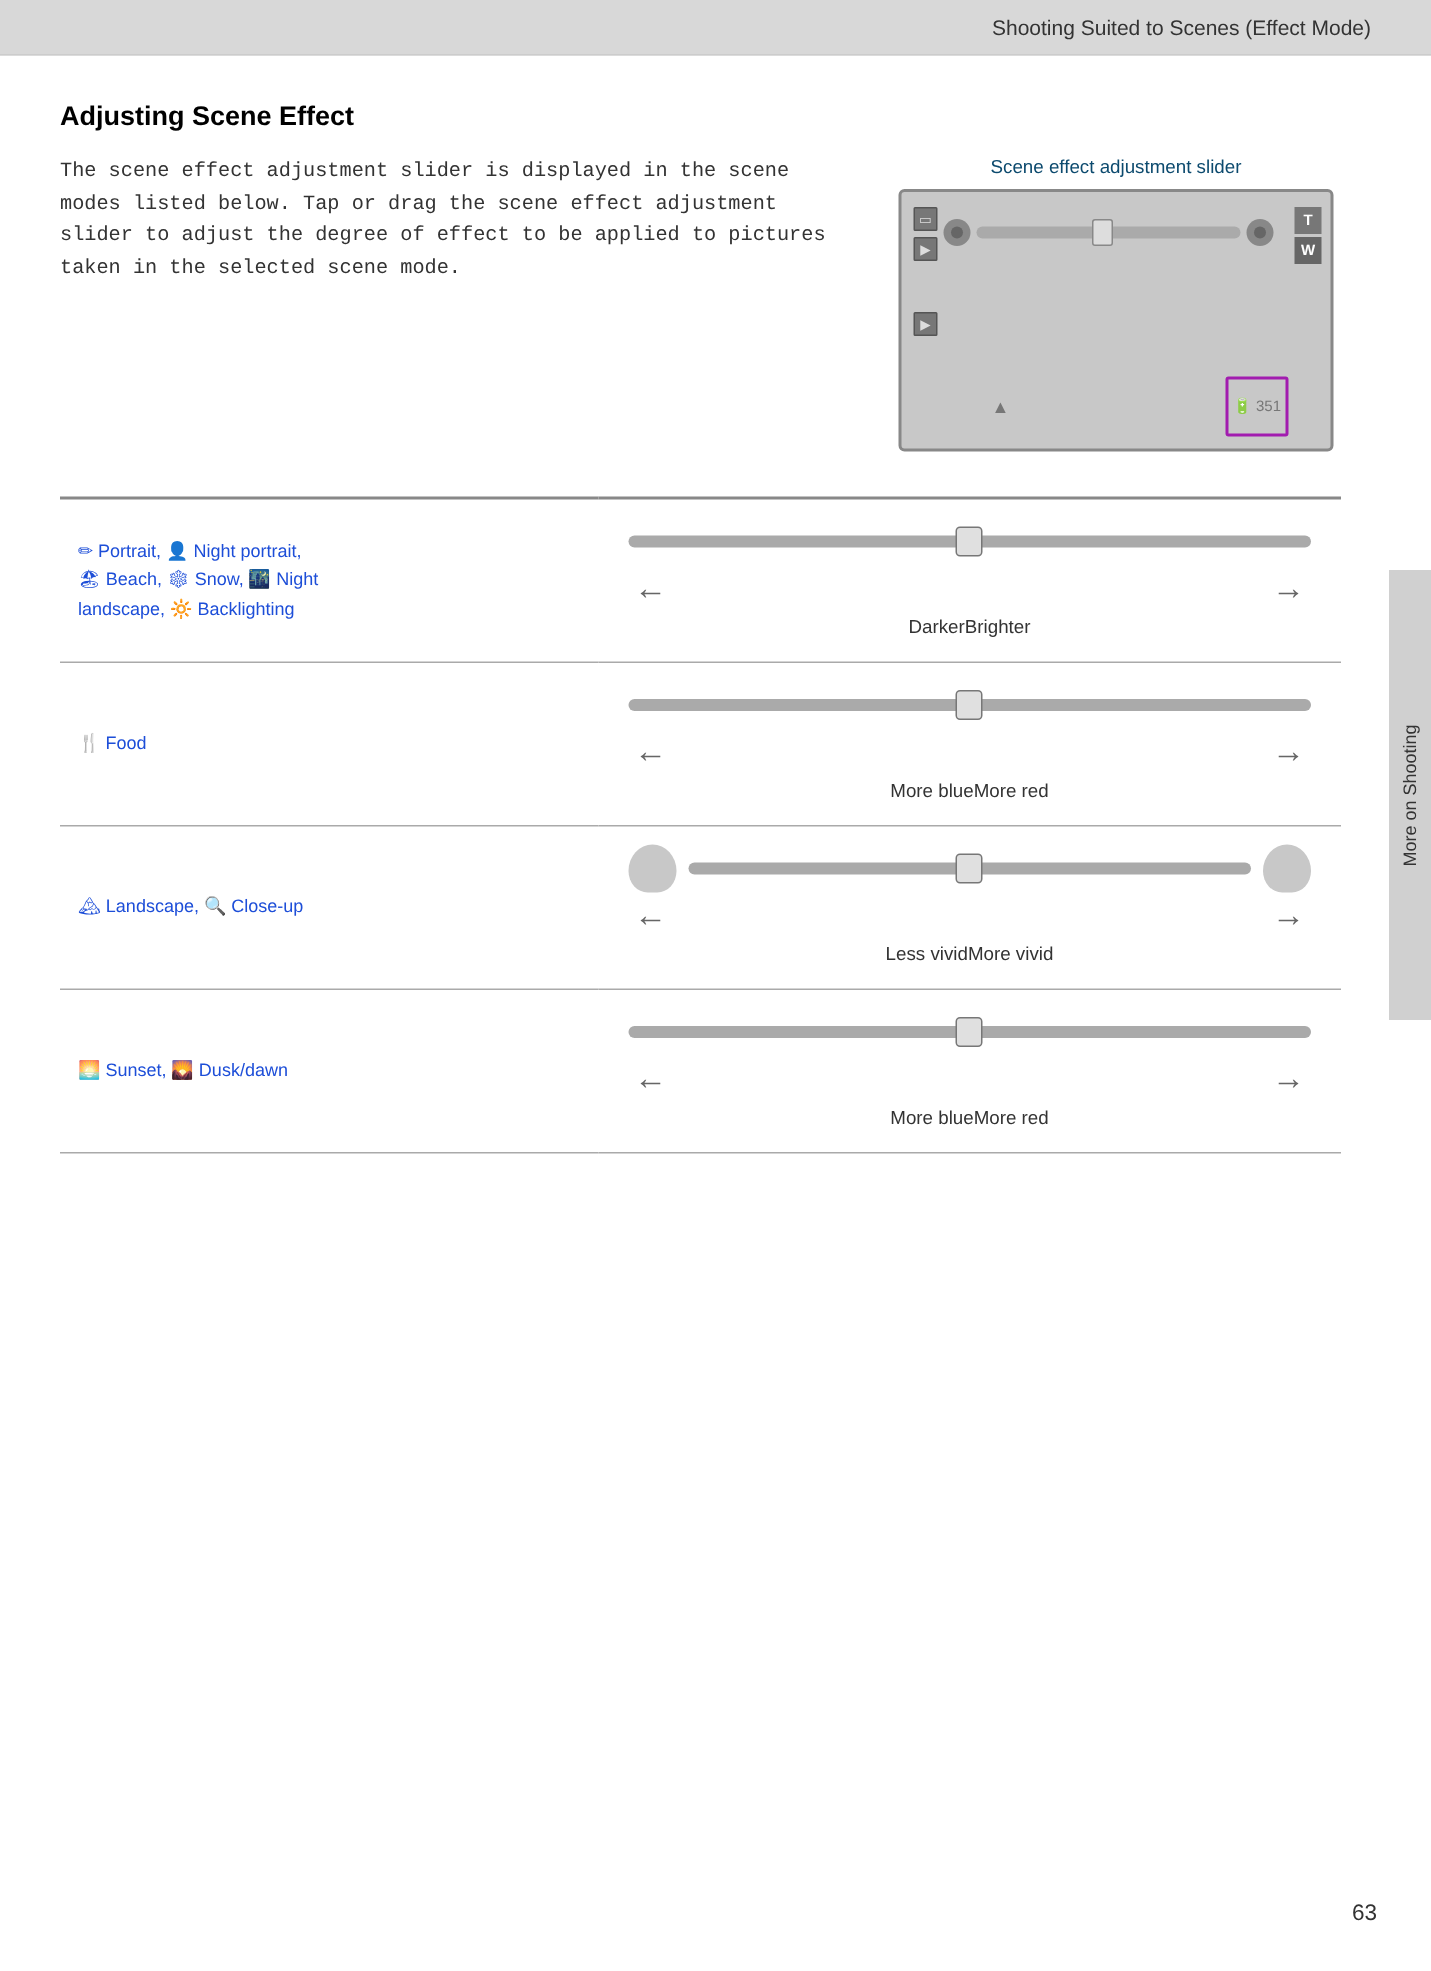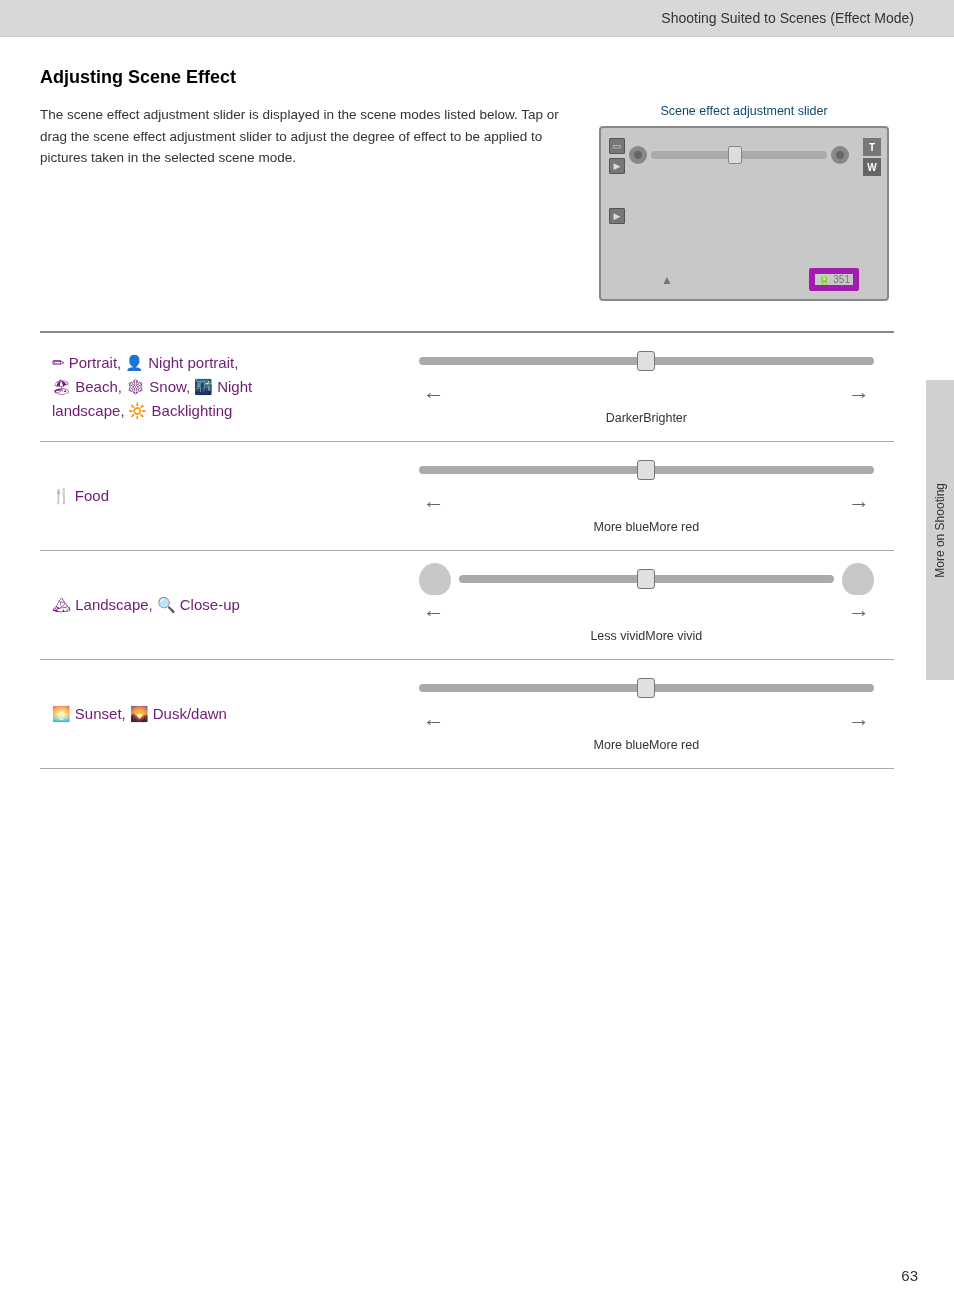--- a/index.html
+++ b/index.html
@@ -66,20 +66,21 @@
       display: flex;
       gap: 30px;
       margin-bottom: 30px;
     }
 
     .intro-text {
       flex: 1;
       font-size: 13.5px;
       line-height: 1.6;
       color: #333;
+      font-family: Liberation Mono, monospace;
     }
 
     .camera-preview-area {
       flex: 0 0 300px;
       display: flex;
       flex-direction: column;
       align-items: center;
     }
 
     .camera-preview-label {
@@ -108,22 +109,22 @@
     }
 
     .effect-table td {
       border-bottom: 1px solid #aaa;
       vertical-align: middle;
       padding: 16px 12px;
     }
 
     .effect-table .label-cell {
       width: 42%;
-      font-size: 15px;
-      color: #701a75;
+      font-size: 12px;
+      color: #1d4ed8;
       line-height: 1.6;
     }
 
     .effect-table .slider-cell {
       width: 58%;
       padding: 16px 20px;
     }
 
     
     .slider-vis {
@@ -245,21 +246,21 @@
             <div style="background:#777; color:#fff; font-size:10px; font-weight:bold; width:18px; height:18px; display:flex; align-items:center; justify-content:center;">T</div>
             <div style="background:#666; color:#fff; font-size:10px; font-weight:bold; width:18px; height:18px; display:flex; align-items:center; justify-content:center;">W</div>
           </div>
 
           <div style="position:absolute; left:8px; top:80px;">
             <div style="width:16px; height:16px; background:#777; border:1px solid #555; border-radius:1px; font-size:9px; color:#ddd; display:flex; align-items:center; justify-content:center;">▶</div>
           </div>
 
           <div style="position:absolute; bottom:8px; left:60px; right:28px; display:flex; justify-content:space-between; align-items:center;">
             <div style="font-size:12px; color:#777;">▲</div>
-            <div style="font-size:10px; color:#777; border:6px solid #a21caf; padding:0 3px; border-radius:2px;">🔋 351</div>
+            <div style="font-size:10px; color:#777; border:2px solid #a21caf; padding:12px 3px; border-radius:2px;">🔋 351</div>
           </div>
         </div>
       </div>
     </div>
 
     <table class="effect-table">
       <tbody>
 
         <tr>
           <td class="label-cell">

